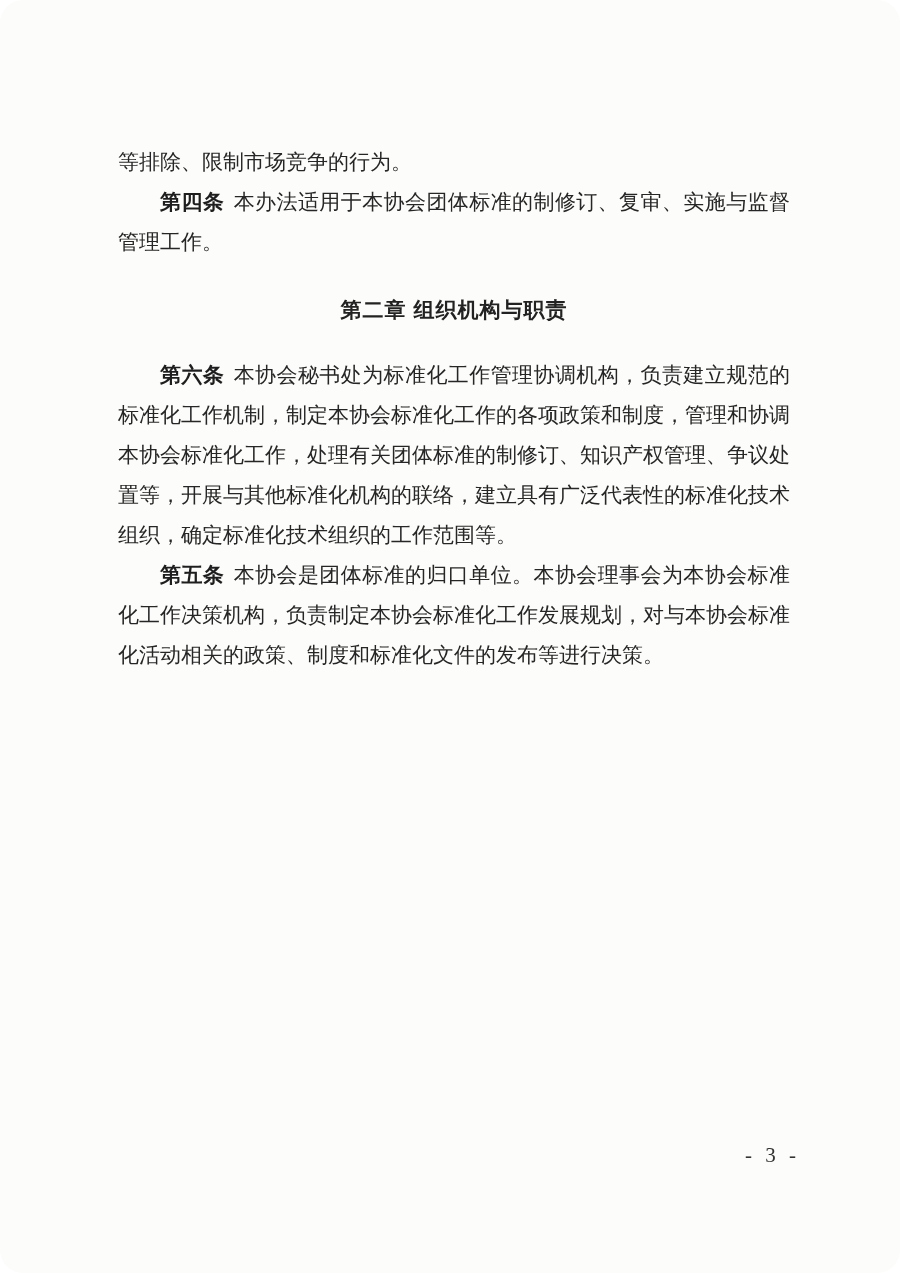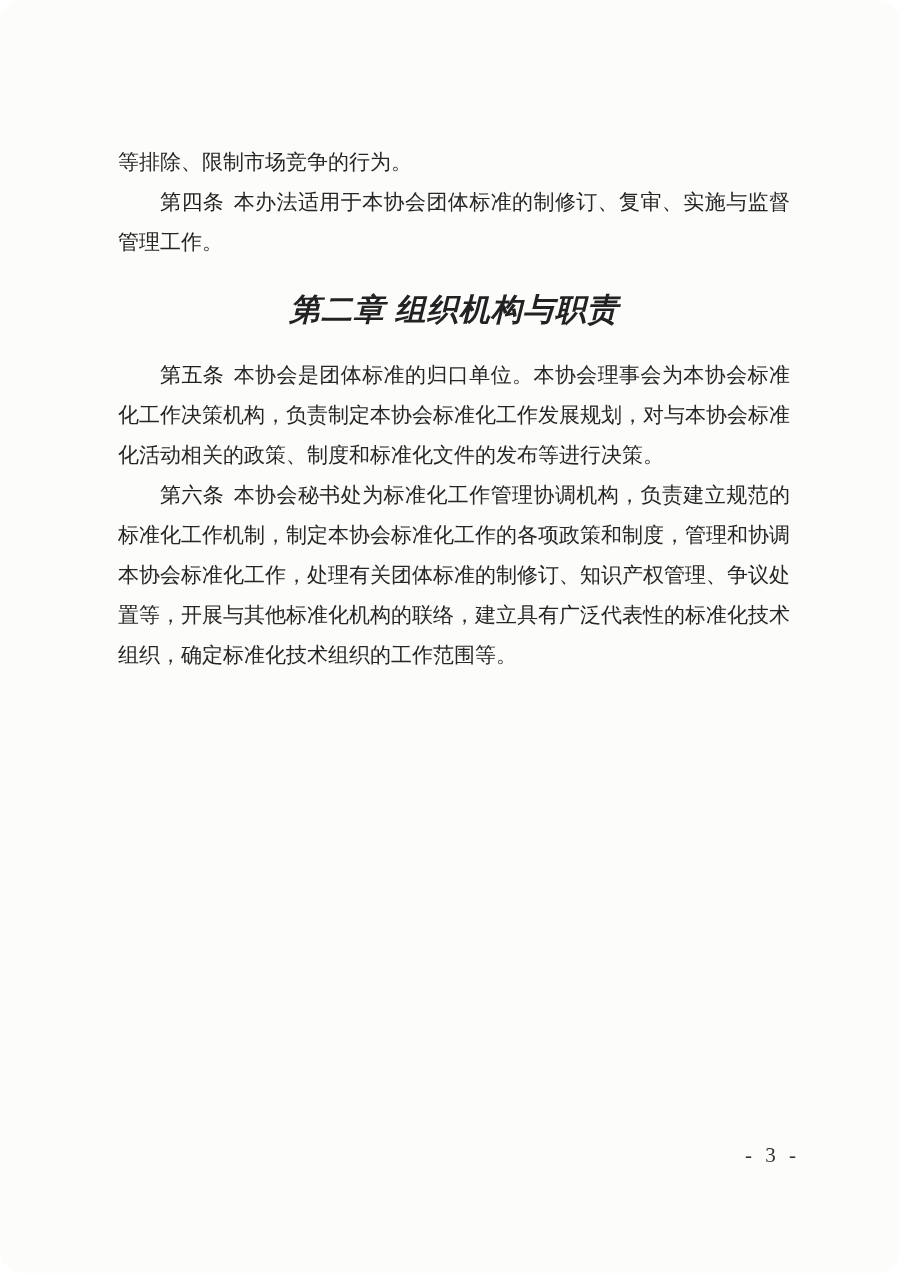--- a/index.html
+++ b/index.html
@@ -27,34 +27,33 @@
     margin: 0;
     font-size: 21px;
     line-height: 40px;
     text-align: justify;
     letter-spacing: 0;
   }
   .para.indent {
     text-indent: 2em;
   }
   .art-label {
-    font-weight: 400;
+    font-weight: 700;
     margin-right: 0.45em;
     color: #1e1e1e;
   }
   .chapter-heading {
     margin: 28px 0 25px 0;
     font-family: "Liberation Sans", "DejaVu Sans", sans-serif;
     font-weight: 700;
-    font-size: 31px;
+    font-size: 21px;
     line-height: 40px;
     text-align: center;
     color: #222222;
     letter-spacing: 1px;
-    font-style: italic;
   }
   .page-footer {
     position: absolute;
     top: 1140px;
     right: 100px;
     font-size: 21px;
     line-height: 30px;
     color: #333333;
     letter-spacing: 4px;
     font-family: "Liberation Serif", "DejaVu Serif", serif;
@@ -68,21 +67,21 @@
 
     <p class="para"><span>等排除、限制市场竞争的行为。</span></p>
 
 
 
 
     <p class="para indent"><span class="art-label">第四条</span><span>本办法适用于本协会团体标准的制修订、复审、实施与监督管理工作。</span></p>
 
     <h2 class="chapter-heading">第二章 组织机构与职责</h2>
 
+    <p class="para indent"><span class="art-label">第六条</span><span>本协会秘书处为标准化工作管理协调机构，负责建立规范的标准化工作机制，制定本协会标准化工作的各项政策和制度，管理和协调本协会标准化工作，处理有关团体标准的制修订、知识产权管理、争议处置等，开展与其他标准化机构的联络，建立具有广泛代表性的标准化技术组织，确定标准化技术组织的工作范围等。</span></p>
+
     <p class="para indent"><span class="art-label">第五条</span><span>本协会是团体标准的归口单位。本协会理事会为本协会标准化工作决策机构，负责制定本协会标准化工作发展规划，对与本协会标准化活动相关的政策、制度和标准化文件的发布等进行决策。</span></p>
-
-    <p class="para indent"><span class="art-label">第六条</span><span>本协会秘书处为标准化工作管理协调机构，负责建立规范的标准化工作机制，制定本协会标准化工作的各项政策和制度，管理和协调本协会标准化工作，处理有关团体标准的制修订、知识产权管理、争议处置等，开展与其他标准化机构的联络，建立具有广泛代表性的标准化技术组织，确定标准化技术组织的工作范围等。</span></p>
 
 
   </div>
 
   <div class="page-footer">- 3 -</div>
 </div>
 
 </body></html>

